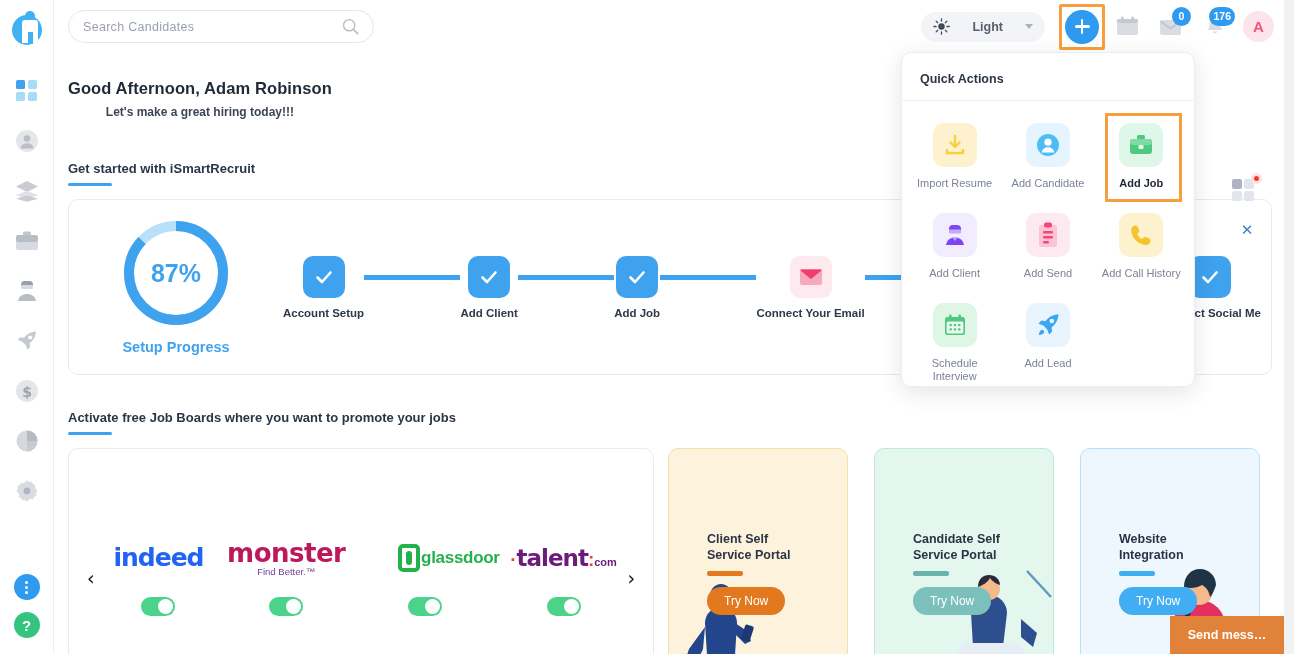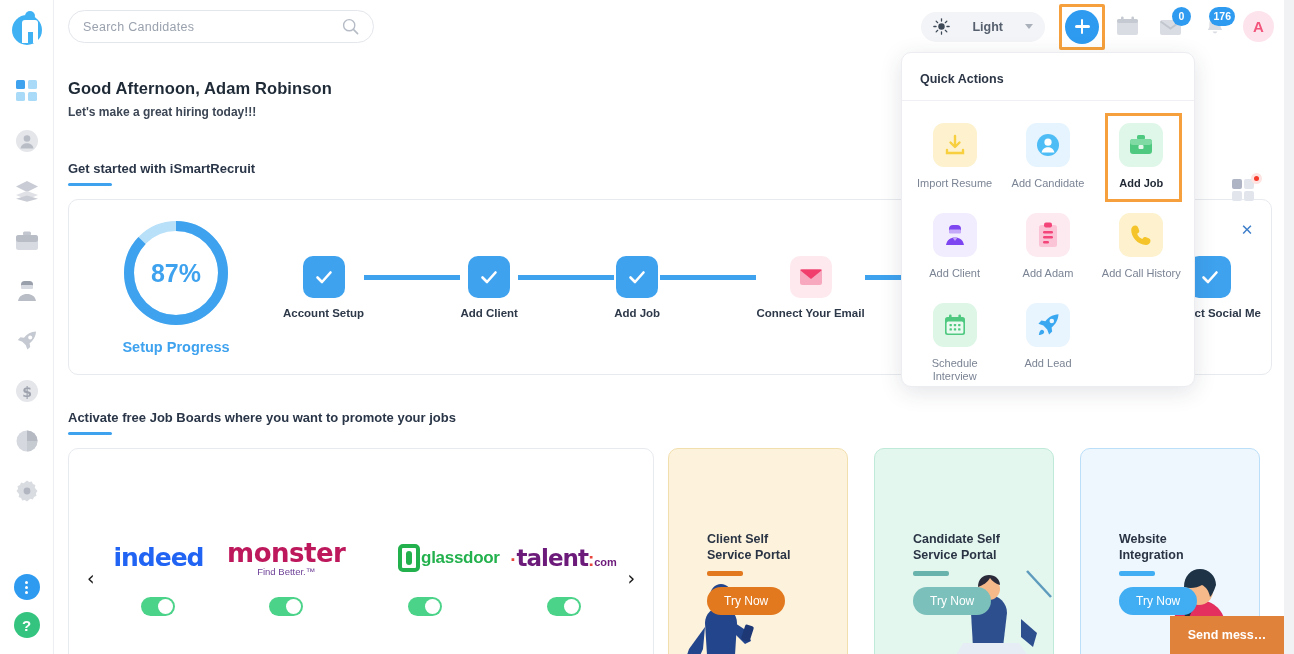--- a/index.html
+++ b/index.html
@@ -99,21 +99,21 @@
   .avatar {
     width: 31px; height: 31px; border-radius: 50%; background: #fde4ec; color: #f2547c;
     display:flex;align-items:center;justify-content:center; font-size: 15px; font-weight: bold;
     margin-left: 6px; cursor:pointer;
   }
 
   
   .main { position:absolute; left: 54px; top: 53px; right: 10px; bottom: 0; background: #fff; overflow: hidden; }
   .right-strip { position:absolute; right:0; top:0; width:10px; height:654px; background:#f1f2f4; }
 
-  .greet { position:absolute; left: 14px; top: 26px; }
+  .greet { position:absolute; left: 14px; top: 26px; text-align: center; }
   .greet h1 { font-size: 16.5px; color: #1f2a37; font-weight: bold; letter-spacing: .1px; }
   .greet p { font-size: 12px; color:#3c4654; margin-top: 7px; font-weight: 600; }
 
   .sec-title { font-size: 13px; color:#2a3648; font-weight: bold; }
   .sec-underline { width: 44px; height: 3px; background:#3ea2ef; border-radius:2px; margin-top: 7px; }
 
   .section1 { position:absolute; left:14px; top: 108px; }
   .progress-card {
     position:absolute; left: 14px; top: 146px; width: 1204px; height: 176px;
     border: 1px solid #e7eaee; border-radius: 10px; background:#fff;
@@ -637,21 +637,21 @@
         <div class="qa-item">
           <div class="qa-tile" style="background: rgb(253, 234, 241);">
             <svg width="22" height="26" viewBox="0 0 22 26">
               <rect x="2" y="3" width="18" height="22" rx="2.5" fill="#fbc4d6"></rect>
               <rect x="7" y="0.5" width="8" height="5" rx="2" fill="#f4457b"></rect>
               <rect x="6" y="9" width="10" height="2.4" rx="1.2" fill="#f4457b"></rect>
               <rect x="6" y="14" width="10" height="2.4" rx="1.2" fill="#f4457b"></rect>
               <rect x="6" y="19" width="6" height="2.4" rx="1.2" fill="#f4457b"></rect>
             </svg>
           </div>
-          <div class="qa-label">Add Adam</div>
+          <div class="qa-label">Add Send</div>
         </div>
         <div class="qa-item">
           <div class="qa-tile" style="background: rgb(253, 242, 205);">
             <svg width="24" height="24" viewBox="0 0 24 24">
               <path d="M6.5 2.5c1.5 0 2.3 1 2.8 2.4l.9 2.6c.3 1-.1 1.8-.9 2.4l-1.2.9c1 2.4 2.7 4.2 5.1 5.3l.9-1.2c.6-.8 1.4-1.1 2.4-.8l2.6.9c1.4.5 2.4 1.3 2.4 2.8 0 2.4-2 4.2-4.6 4.2C9.2 21.9 2.2 14.8 2.2 7.1c0-2.6 1.8-4.6 4.3-4.6z" fill="#f5c42b"></path>
             </svg>
           </div>
           <div class="qa-label">Add Call History</div>
         </div>
         <div class="qa-item">

